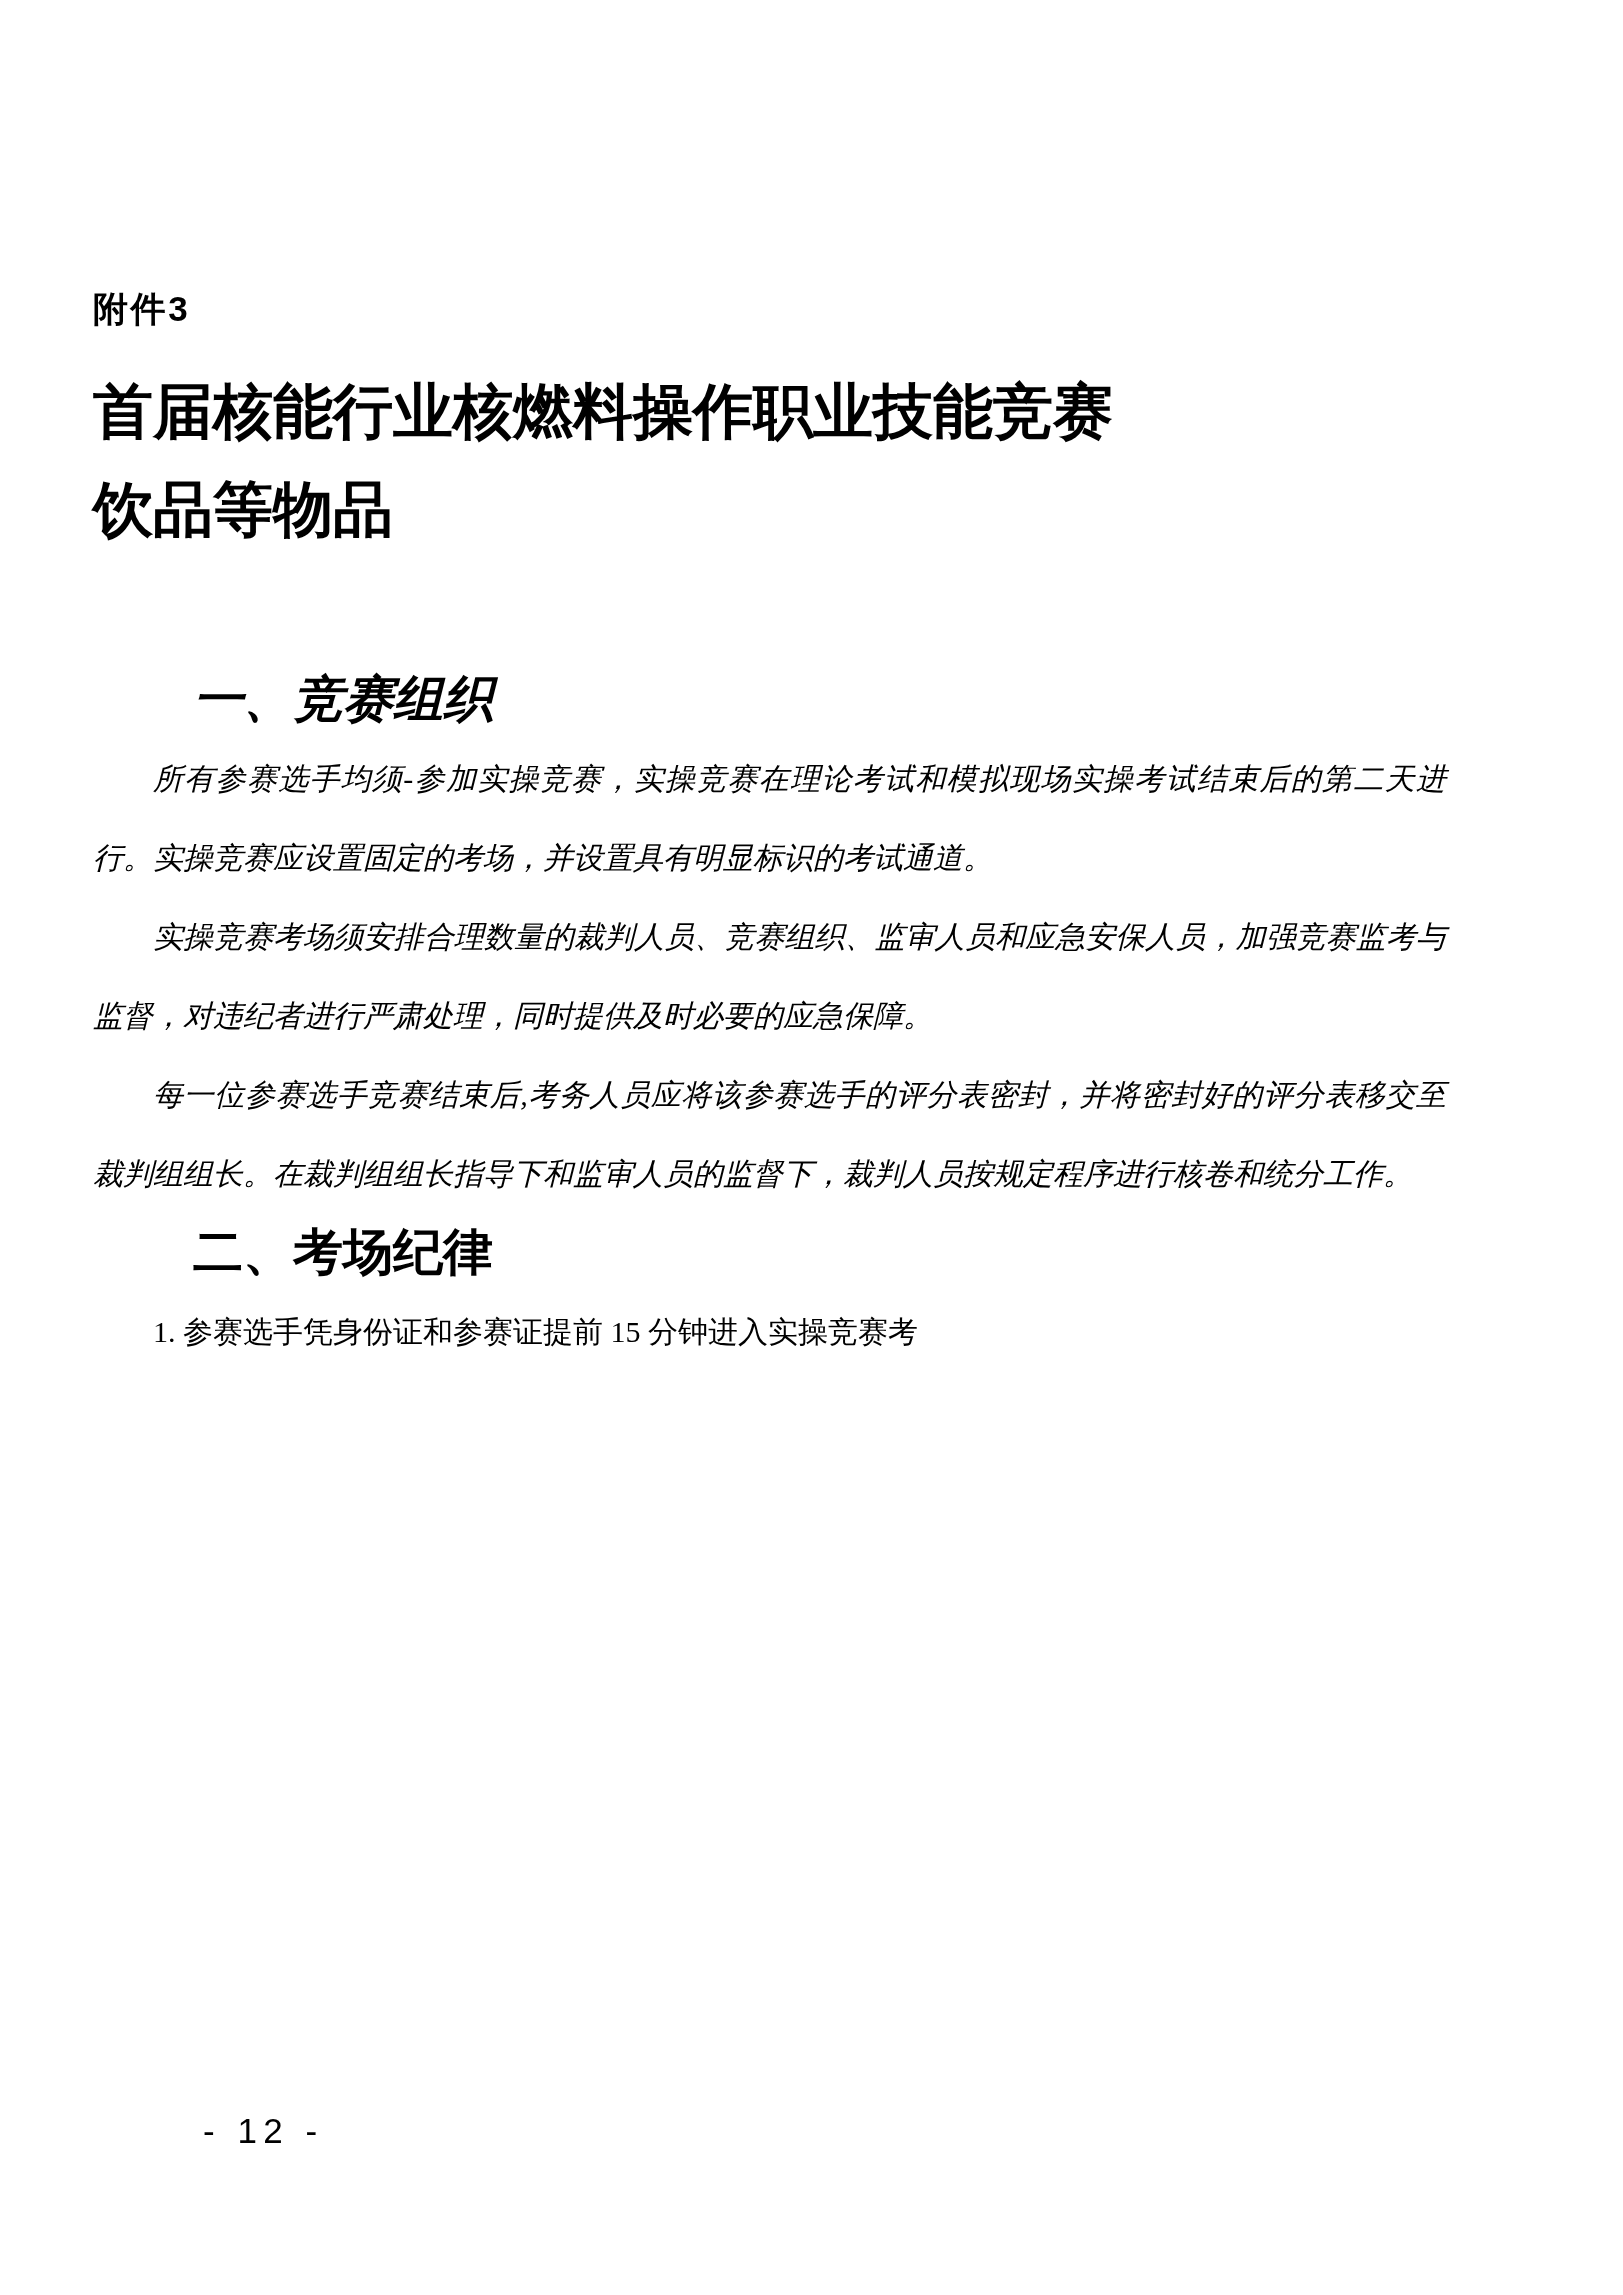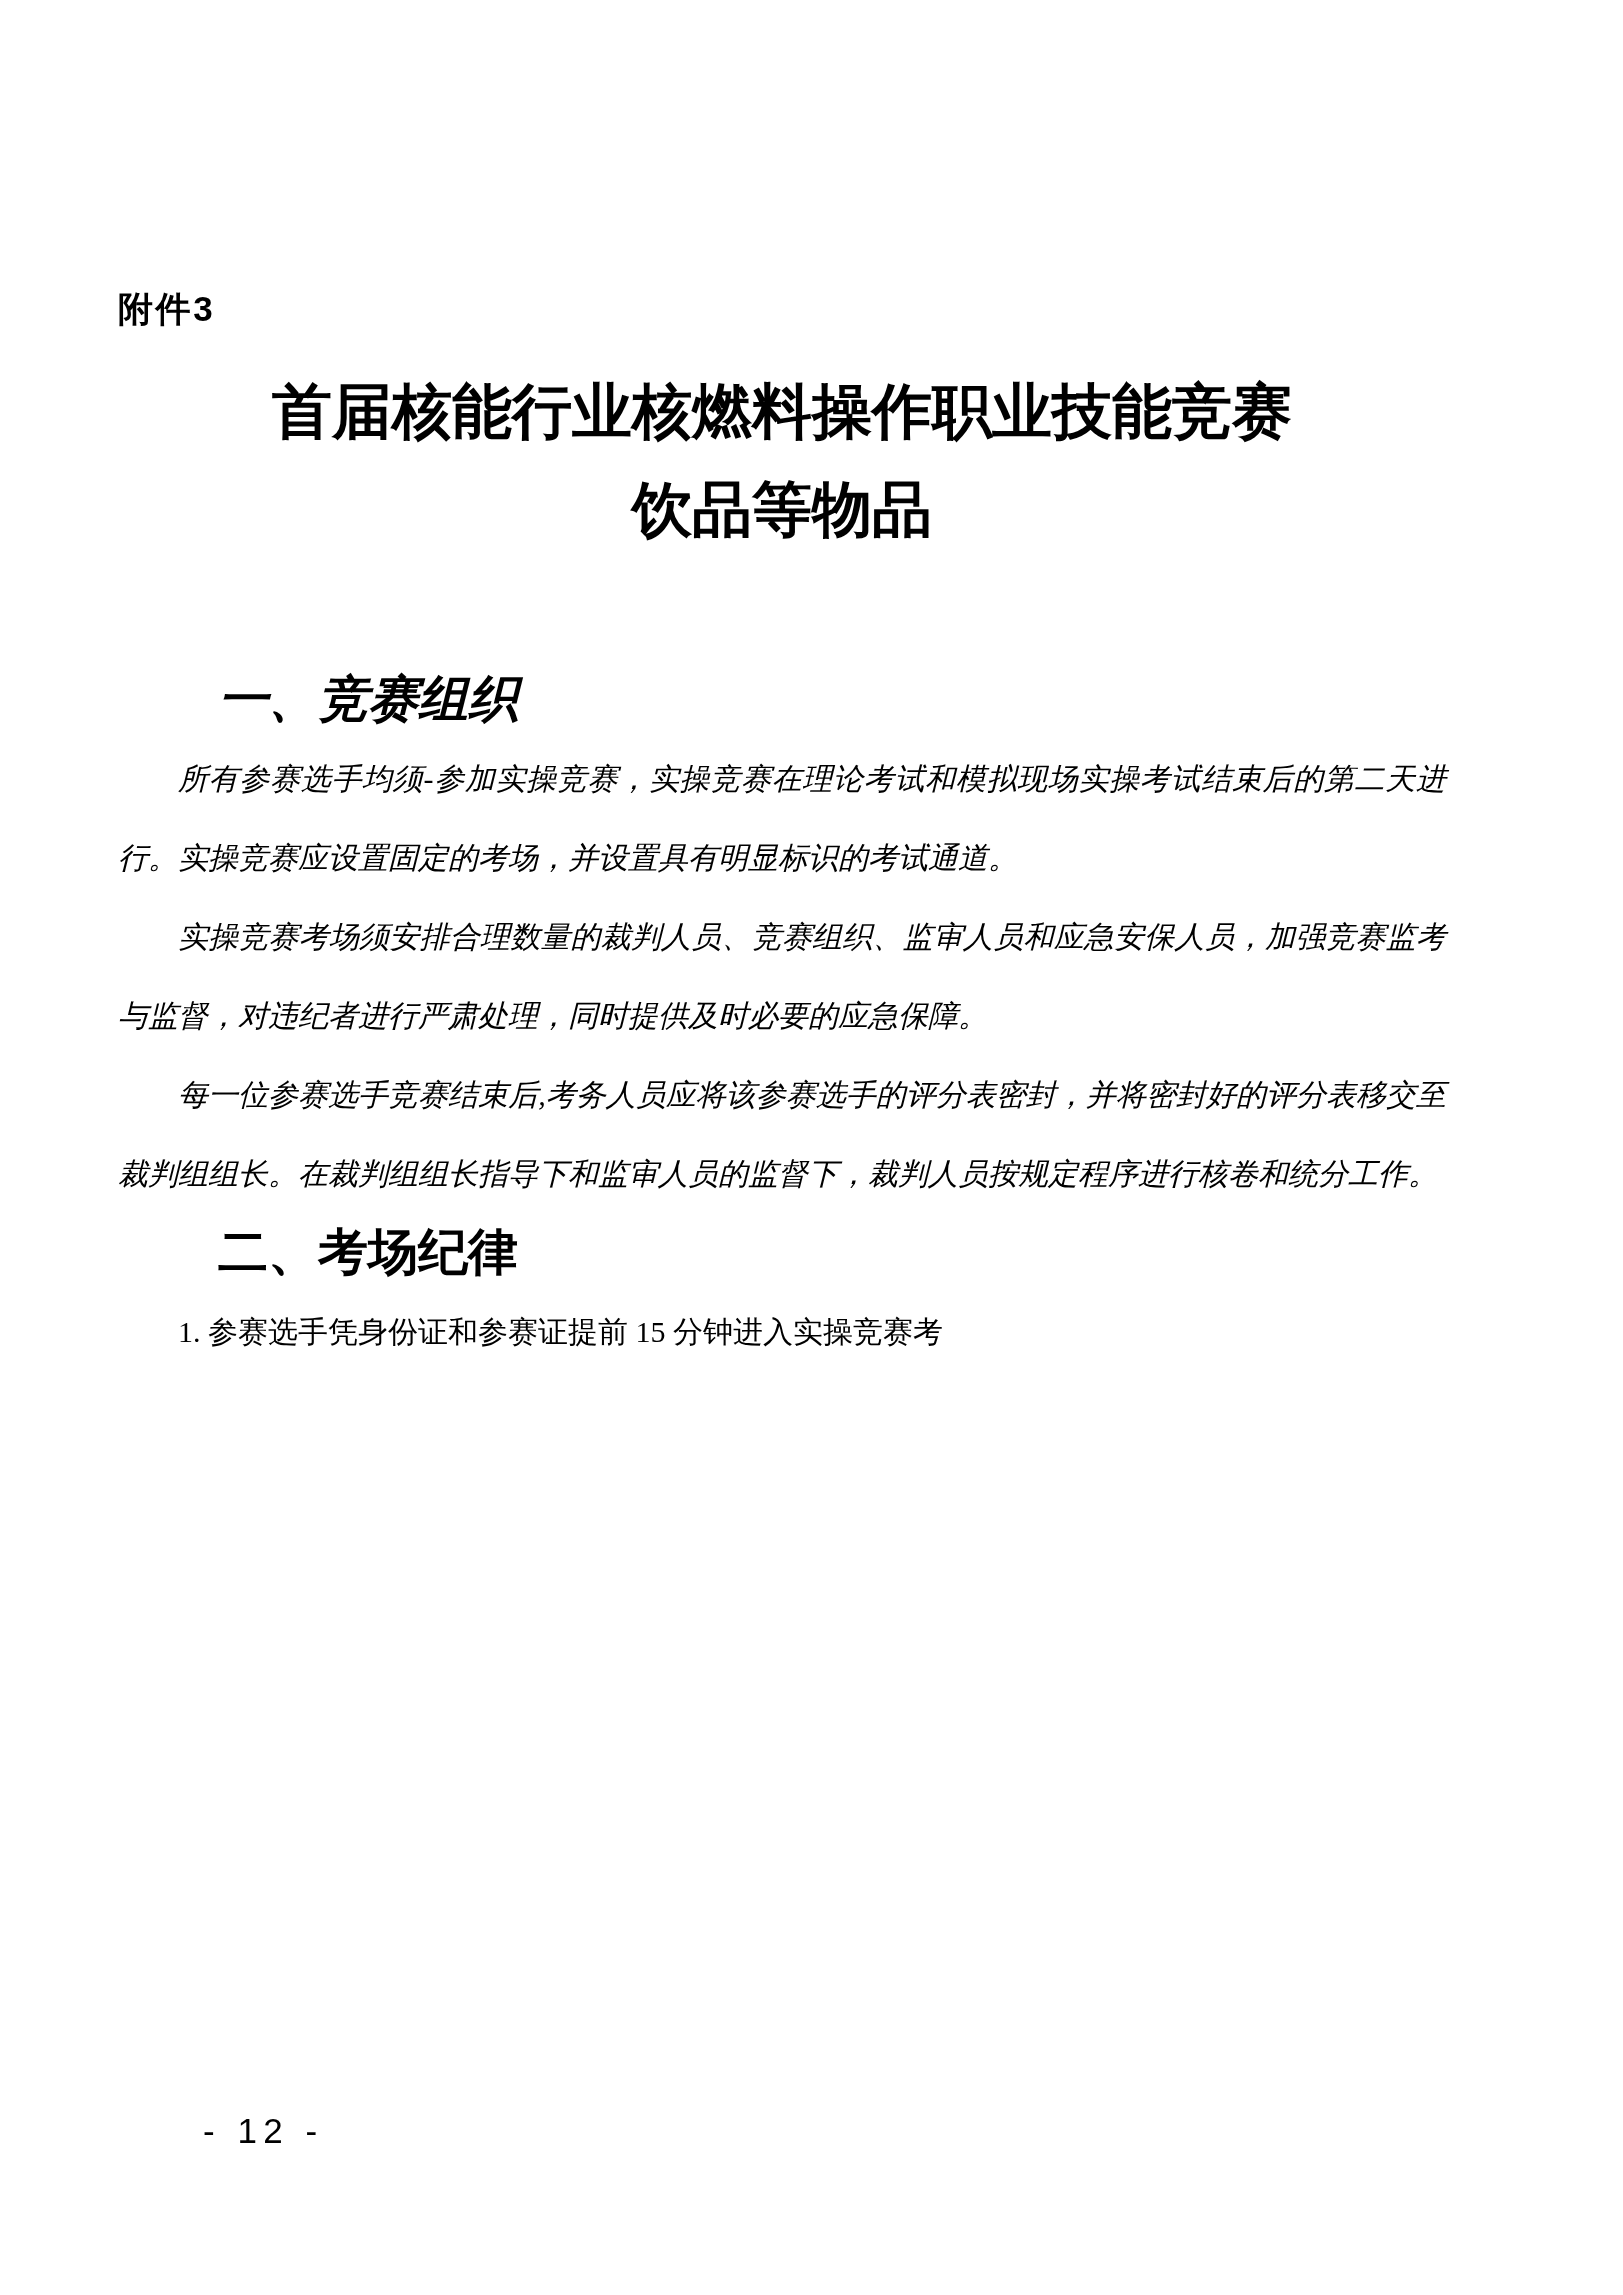--- a/index.html
+++ b/index.html
@@ -7,34 +7,34 @@
     padding: 0;
     background: #ffffff;
   }
   .page {
     position: relative;
     width: 1623px;
     height: 2295px;
     background: #ffffff;
     color: #000000;
     box-sizing: border-box;
-    padding: 288px 177px 0 118px;
+    padding: 288px 177px 0 93px;
     font-family: "Liberation Serif", "DejaVu Serif", serif;
     overflow: hidden;
   }
   .attachment-label {
     font-family: "Liberation Sans", "DejaVu Sans", sans-serif;
     font-weight: bold;
     font-size: 35px;
     line-height: 41px;
     letter-spacing: 2.6px;
   }
   .doc-title {
     margin-top: 34px;
-    text-align: center;
+    text-align: left;
     font-family: "Liberation Serif", "DejaVu Serif", serif;
     font-weight: bold;
     font-size: 60px;
     line-height: 98px;
   }
   .doc-title .title-line {
     display: block;
   }
   .section-first {
     margin-top: 101px;

